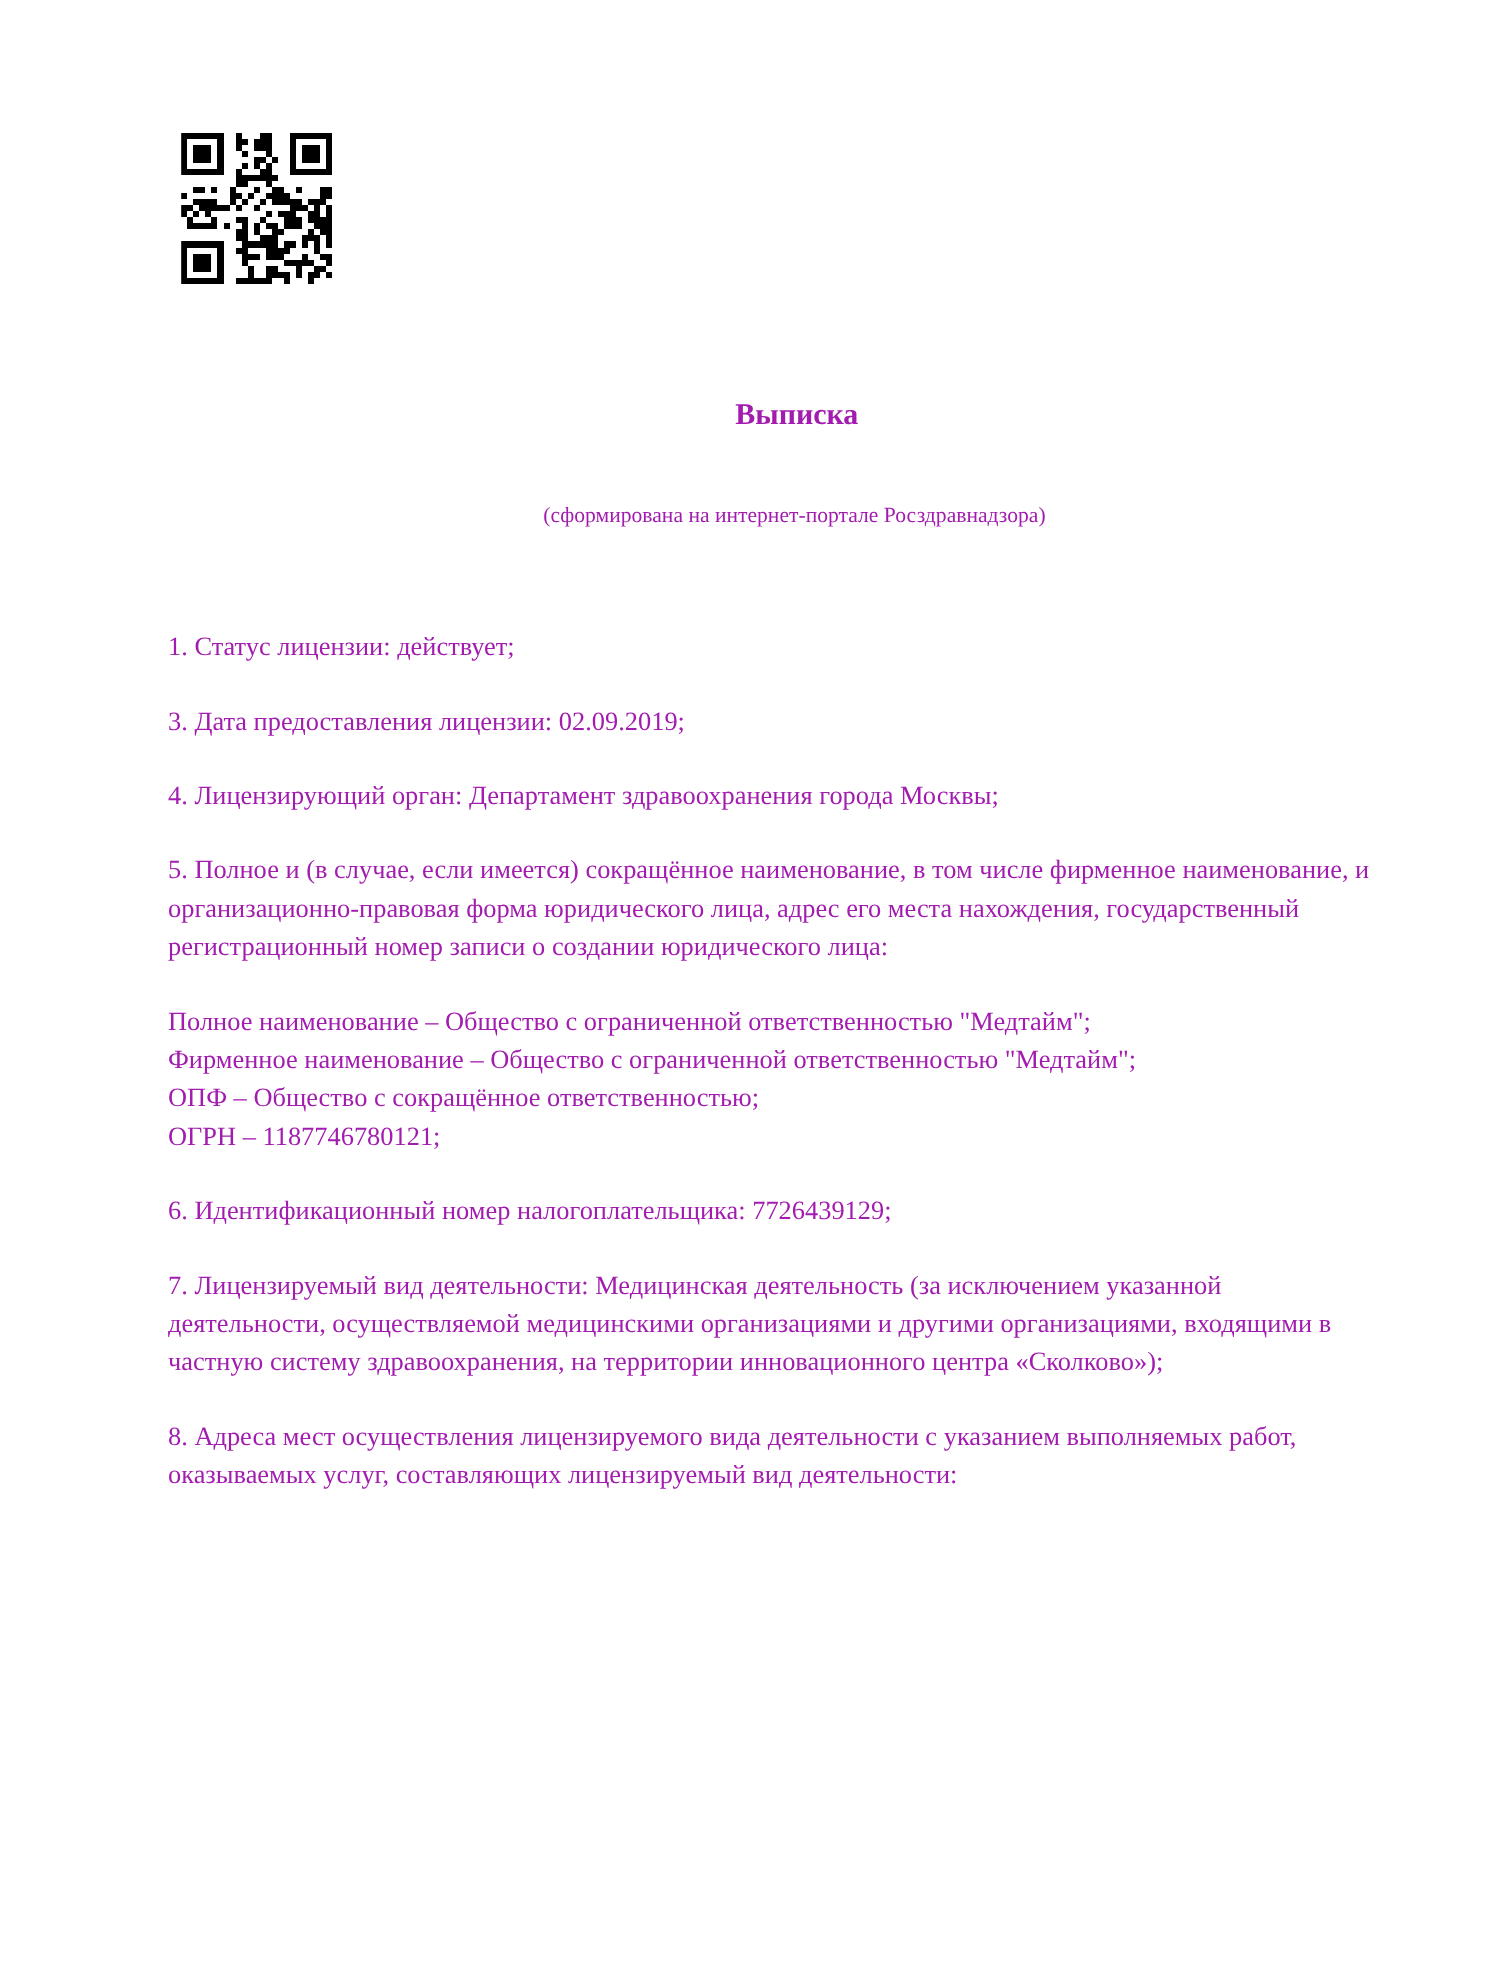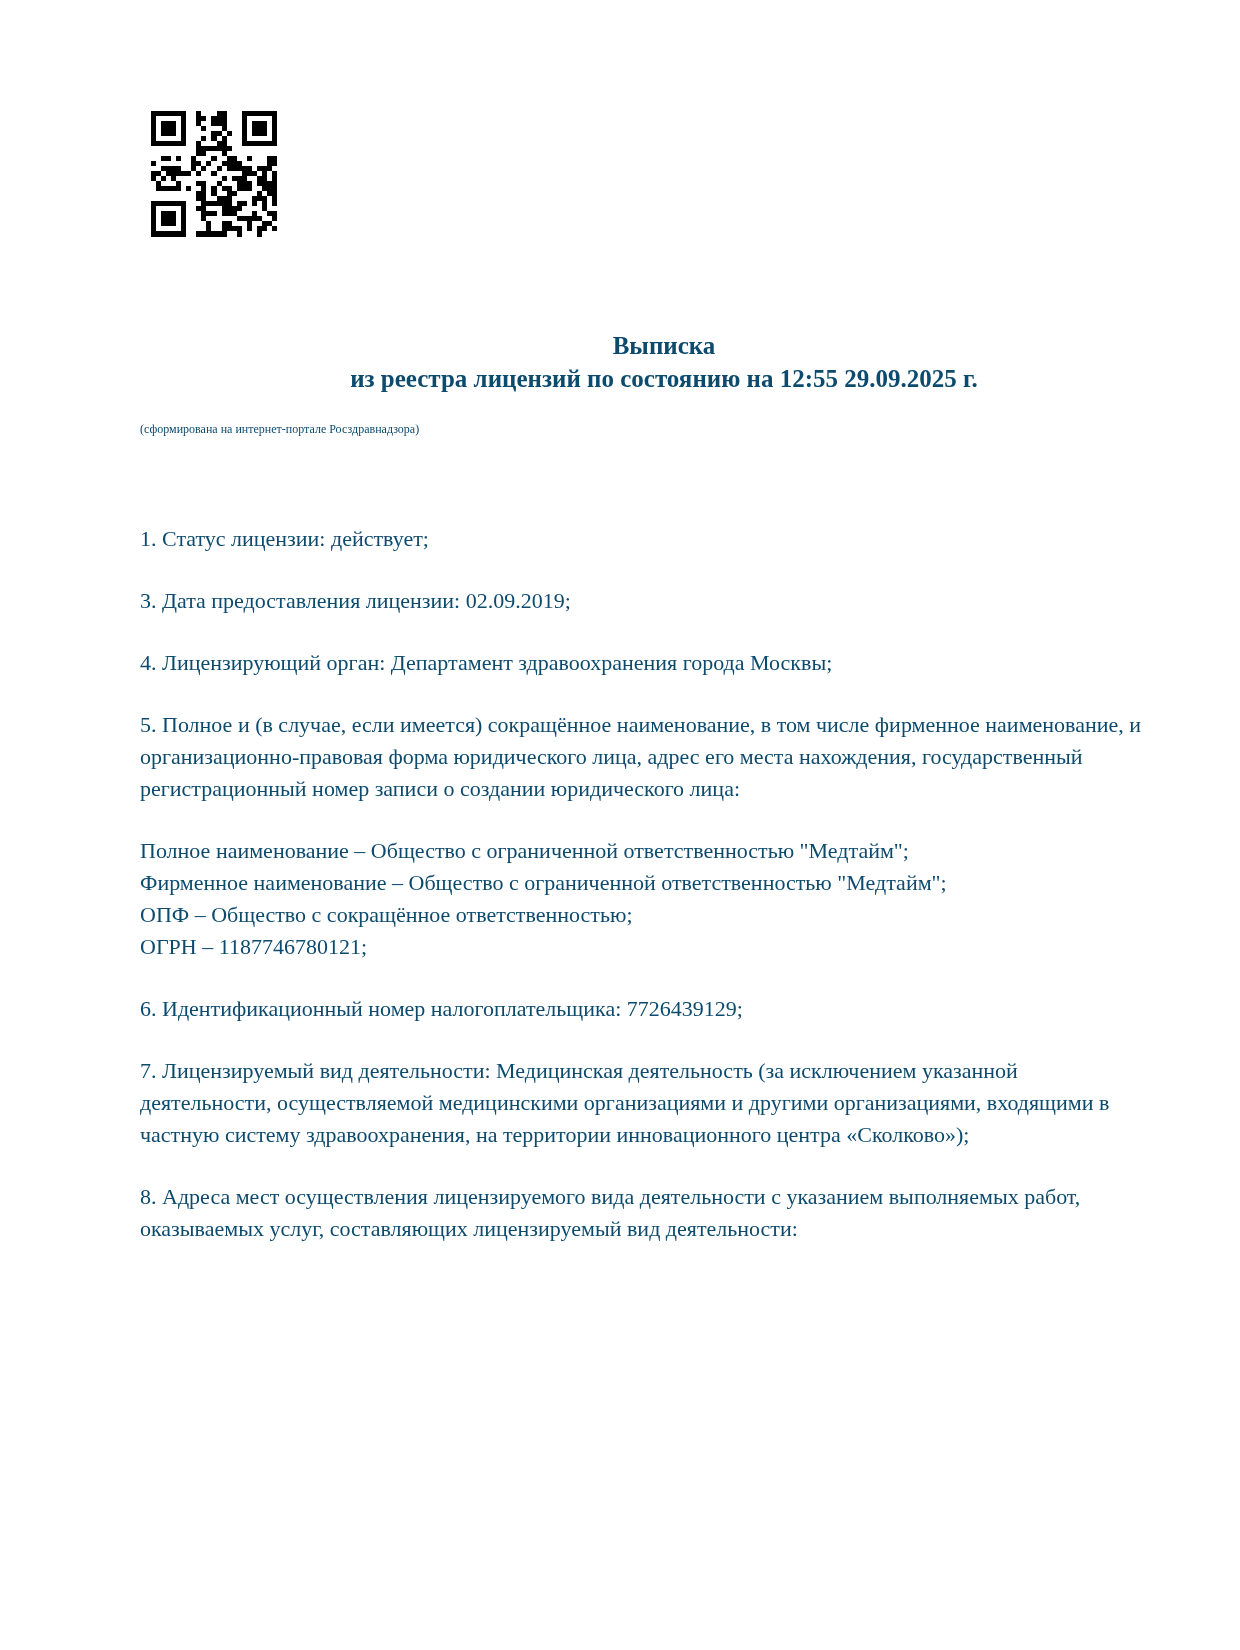--- a/index.html
+++ b/index.html
@@ -5,21 +5,21 @@
   html, body {
     margin: 0;
     padding: 0;
     background: #ffffff;
   }
   .page {
     position: relative;
     width: 1240px;
     height: 1650px;
     background: #ffffff;
-    color: #0c4a6e;
+    color: #a21caf;
     font-family: "Liberation Serif", "DejaVu Serif", serif;
     overflow: hidden;
   }
   .qr {
     position: absolute;
     left: 151px;
     top: 110px;
     width: 126px;
     height: 127px;
   }
@@ -32,22 +32,22 @@
     text-align: center;
     font-weight: bold;
     font-size: 25px;
     line-height: 33px;
   }
   .doc-subtitle {
     position: absolute;
     left: 140px;
     top: 416px;
     width: 1044px;
-    text-align: left;
-    font-size: 12px;
+    text-align: center;
+    font-size: 18px;
     line-height: 26px;
   }
   .doc-content {
     position: absolute;
     left: 140px;
     top: 523px;
     width: 1002px;
     font-size: 22px;
     line-height: 32px;
     text-align: left;
@@ -354,21 +354,20 @@
         <rect x="12" y="24" width="1" height="1" fill="#000"></rect>
         <rect x="13" y="24" width="1" height="1" fill="#000"></rect>
         <rect x="14" y="24" width="1" height="1" fill="#000"></rect>
         <rect x="17" y="24" width="1" height="1" fill="#000"></rect>
         <rect x="21" y="24" width="1" height="1" fill="#000"></rect>
       </svg>
   </div>
 
   <div class="doc-header">
     <div>Выписка</div>
-    <div>из реестра лицензий по состоянию на 12:55 29.09.2025 г.</div>
   </div>
 
   <div class="doc-subtitle">(сформирована на интернет-портале Росздравнадзора)</div>
 
   <div class="doc-content">
     <div class="para">1. Статус лицензии: действует;</div>
     <div class="para">3. Дата предоставления лицензии: 02.09.2019;</div>
     <div class="para">4. Лицензирующий орган: Департамент здравоохранения города Москвы;</div>
     <div class="para">5. Полное и (в случае, если имеется) сокращённое наименование, в том числе фирменное наименование, и организационно-правовая форма юридического лица, адрес его места нахождения, государственный регистрационный номер записи о создании юридического лица:</div>
 

